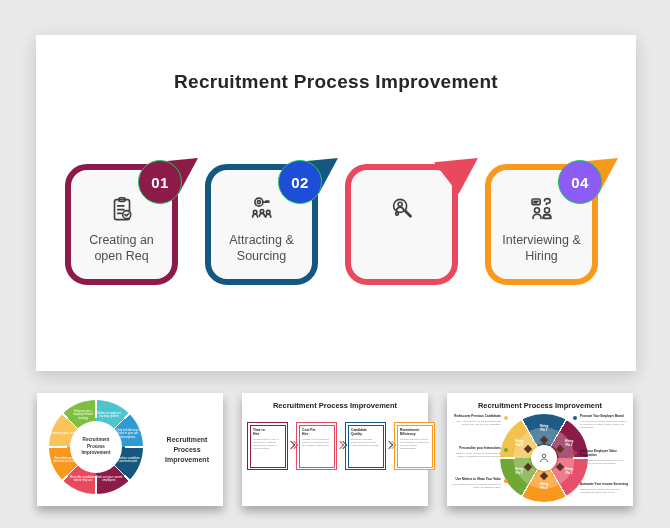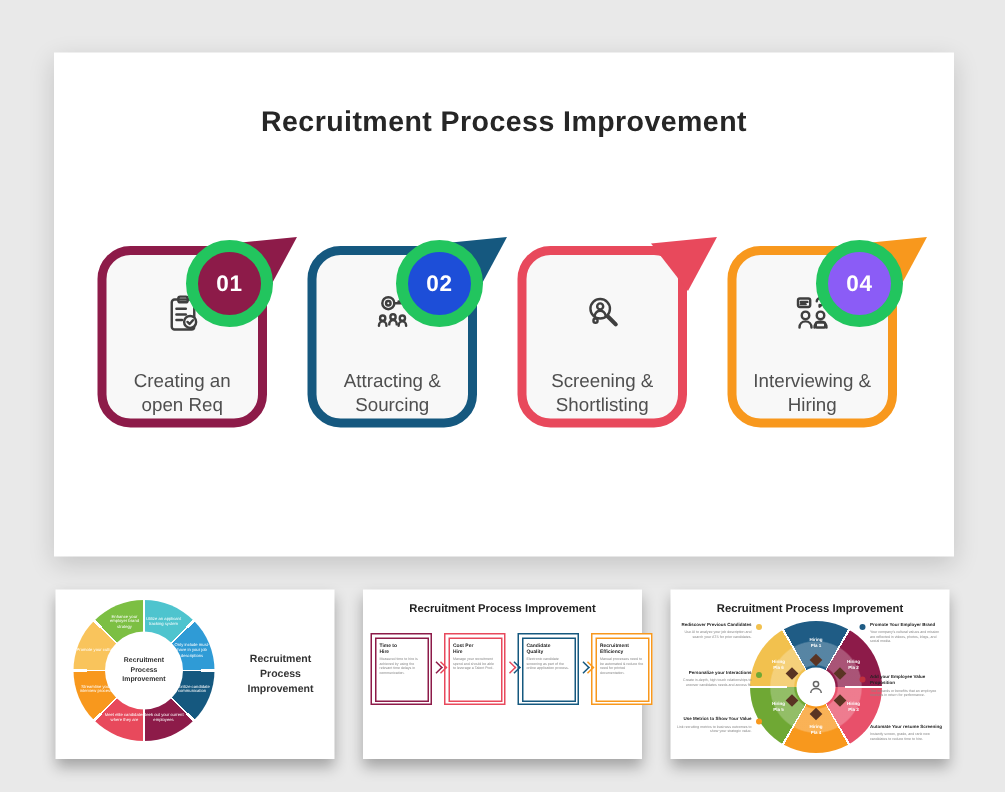--- a/index.html
+++ b/index.html
@@ -27,30 +27,30 @@
   .card.c3{left:309px;border-color:#E8495C}
   .card.c4{left:449px;border-color:#F8981D}
   .tri{
     position:absolute;right:-26px;top:-12px;width:44px;height:36px;
     clip-path:polygon(0 12%,100% 0,56% 100%);z-index:1;
   }
   .c1 .tri{background:#8D1B49}.c2 .tri{background:#15587F}
   .c3 .tri{background:#E8495C}.c4 .tri{background:#F8981D}
   .badge{
     position:absolute;right:-10px;top:-10px;width:42px;height:42px;z-index:3;
-    border-radius:50%;border:8px solid #22c55e;box-sizing:content-box;
+    border-radius:50%;border:1px solid #22c55e;box-sizing:content-box;
     display:flex;align-items:center;justify-content:center;
     color:#fff;font-weight:bold;font-size:15px;letter-spacing:.5px;
   }
   .c1 .badge{background:#8D1B49}.c2 .badge{background:#1d4ed8}
   .c3 .badge{background:#E8495C}.c4 .badge{background:#8b5cf6}
   .card-icon{margin-top:22px;height:34px;display:flex;align-items:center;justify-content:center}
   .card-icon svg{stroke:#3F3F3F;fill:none;stroke-width:1.3;stroke-linecap:round;stroke-linejoin:round}
   .card-label{
-    margin-top:20px;text-align:center;font-size:12.5px;color:#4F4F4F;
+    margin-top:6px;text-align:center;font-size:12.5px;color:#4F4F4F;
     line-height:1.3;white-space:pre-line;
   }
   
   .thumb{
     position:absolute;top:393px;width:186px;height:113px;background:#fff;
     box-shadow:0 5px 9px rgba(0,0,0,.30);
   }
   #t1{left:37px}#t2{left:242px}#t3{left:447px}
   .tiny-title{
     position:absolute;top:8px;left:0;width:100%;text-align:center;
@@ -182,22 +182,20 @@
     <div class="tri"></div>
     <div class="card-icon">
       <svg width="30" height="30" viewBox="0 0 24 24">
         <circle cx="10.5" cy="9.5" r="5.2"></circle>
         <circle cx="10.5" cy="8.2" r="1.6"></circle>
         <path d="M7.6 13c.4-1.6 1.6-2.5 2.9-2.5s2.5.9 2.9 2.5"></path>
         <line x1="14.6" y1="13.6" x2="18.8" y2="17.8" stroke-width="2.2"></line>
         <circle cx="8" cy="15.8" r="1.1"></circle>
       </svg>
     </div>
-    <div class="card-label">Screening &amp;
-Shortlisting</div>
   </div>
 
   <div class="card c4">
     <div class="tri"></div>
     <div class="badge">04</div>
     <div class="card-icon">
       <svg width="30" height="30" viewBox="0 0 24 24">
         <rect x="4" y="4" width="6.5" height="4.5" rx="1"></rect>
         <line x1="5.5" y1="5.8" x2="9" y2="5.8"></line>
           <line x1="5.5" y1="7" x2="8" y2="7"></line>

